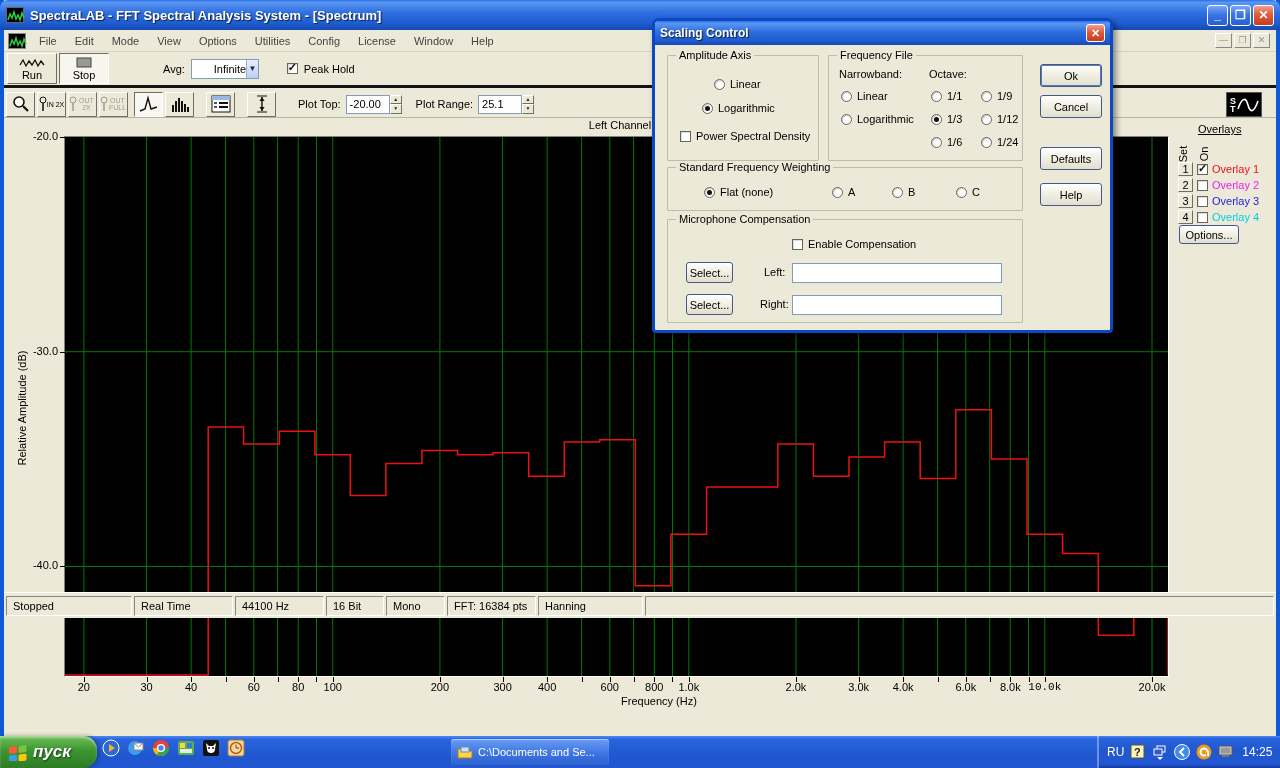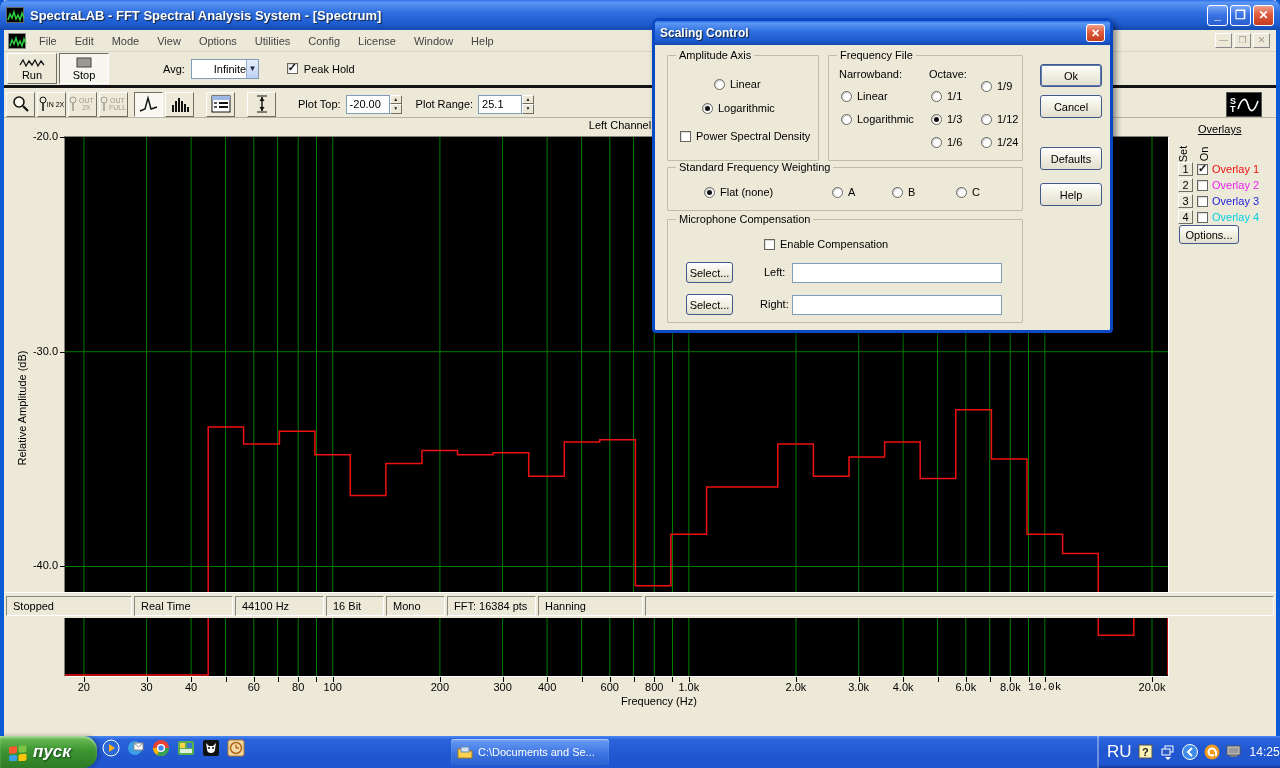--- a/index.html
+++ b/index.html
@@ -482,21 +482,21 @@
           <span>1/1</span>
         </div>
         <div class="ditem" style="left:102px;top:57px;">
           <span class="radio checked"></span>
           <span>1/3</span>
         </div>
         <div class="ditem" style="left:102px;top:80px;">
           <span class="radio"></span>
           <span>1/6</span>
         </div>
-        <div class="ditem" style="left:152px;top:24px;justify-content:center;">
+        <div class="ditem" style="left:152px;top:34px;justify-content:center;">
           <span class="radio"></span>
           <span>1/9</span>
         </div>
         <div class="ditem" style="left:152px;top:57px;">
           <span class="radio"></span>
           <span>1/12</span>
         </div>
         <div class="ditem" style="left:152px;top:80px;">
           <span class="radio"></span>
           <span>1/24</span>
@@ -518,21 +518,21 @@
           <span>B</span>
         </div>
         <div class="ditem" style="left:288px;top:18px;">
           <span class="radio"></span>
           <span>C</span>
         </div>
       </div>
 
       <div class="group" style="left:12px;top:174px;width:356px;height:104px;">
         <span class="gcap">Microphone Compensation</span>
-        <div class="ditem" style="left:96px;top:18px;">
+        <div class="ditem" style="left:124px;top:18px;">
           <span class="cb"></span>
           <span>Enable Compensation</span>
         </div>
         <button class="xbtn selbtn" style="left:18px;top:42px;">Select...</button>
         <span class="ditem" style="left:96px;top:46px;">Left:</span>
         <div class="tinput" style="left:124px;top:43px;width:210px;"></div>
         <button class="xbtn selbtn" style="left:18px;top:74px;">Select...</button>
         <span class="ditem" style="left:92px;top:78px;">Right:</span>
         <div class="tinput" style="left:124px;top:75px;width:210px;"></div>
       </div>
@@ -605,21 +605,21 @@
     <div class="taskbtn" style="left:451px;">
       <span class="tbicon">
         <svg width="16" height="14">
             <path d="M1,4 h5 l2,2 h7 v7 h-14 z" fill="#ffd34d" stroke="#a87d1c"></path>
             <rect x="4" y="2" width="8" height="5" fill="#cfe2f5" stroke="#6a8db0"></rect>
           </svg>
       </span>
       <span>C:\Documents and Se...</span>
     </div>
     <div class="tray">
-      <span style="color:#fff;font-size:17px;">RU</span>
+      <span style="color:#fff;font-size:12px;">RU</span>
       <div class="trico">
         <svg width="16" height="16">
             <rect x="1" y="1" width="13" height="13" fill="#fdf3b2" stroke="#555"></rect>
             <text x="4" y="12" font-size="11" font-weight="bold" fill="#222">?</text>
           </svg>
       </div>
       <div class="trico">
         <svg width="16" height="16">
             <rect x="5" y="2" width="8" height="6" fill="none" stroke="#fff"></rect>
             <rect x="2" y="5" width="8" height="6" fill="#2a5bc4" stroke="#fff"></rect>

